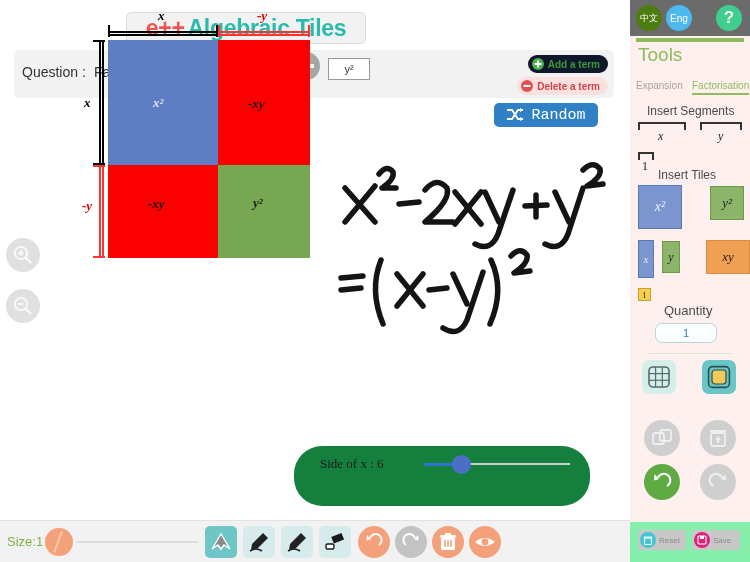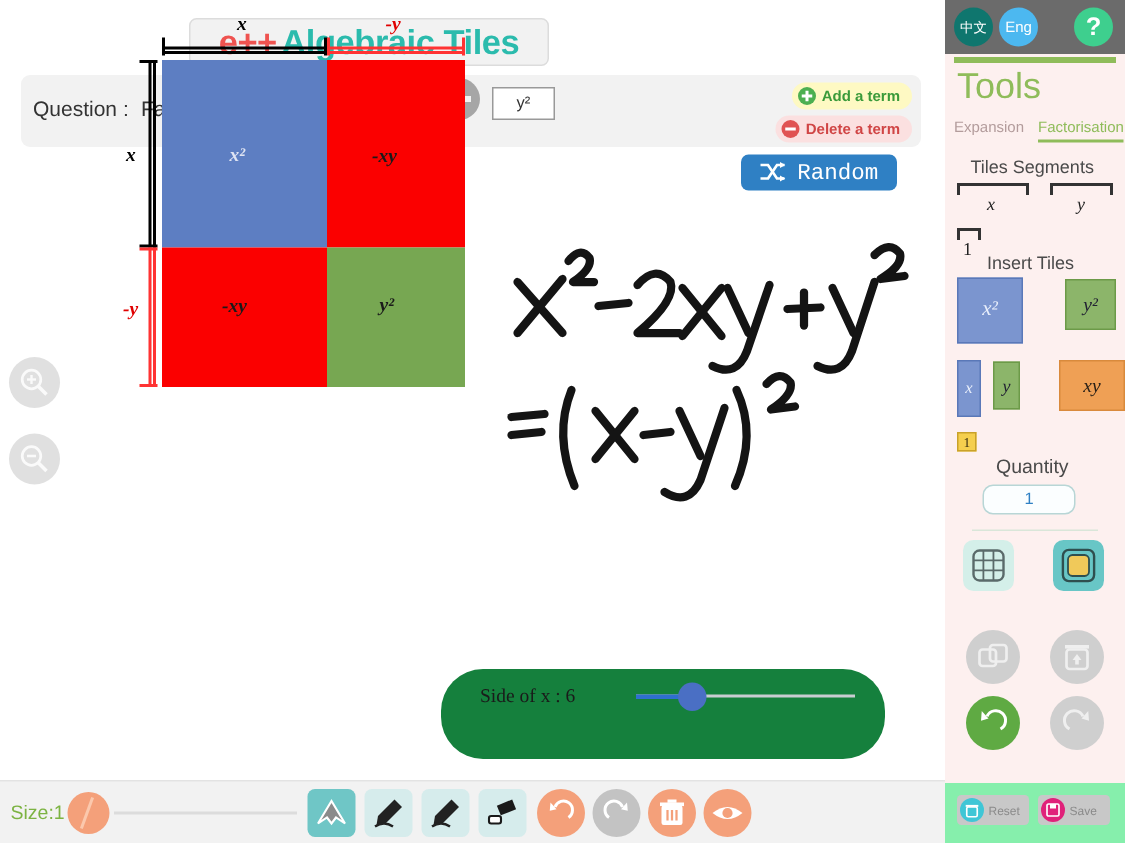--- a/index.html
+++ b/index.html
@@ -48,21 +48,21 @@
   .opcircle .bar { background: #f2f2f2; position: absolute; }
   .op-minus .bar.h { width: 16px; height: 4px; }
   .op-plus .bar.h { width: 16px; height: 4px; }
   .op-plus .bar.v { width: 4px; height: 16px; }
 
   .termpill {
     position: absolute; right: 6px; height: 18px; border-radius: 9px;
     display: flex; align-items: center; padding: 0 8px 0 4px;
     font-size: 10px; font-weight: bold;
   }
-  .pill-add { top: 5px; background: #fef9c3; color: #3a9a3a; }
+  .pill-add { top: 5px; background: #0f172a; color: #3a9a3a; }
   .pill-del { top: 27px; background: #fbe0e0; color: #d04545; }
   .pillicon {
     width: 12px; height: 12px; border-radius: 50%;
     margin-right: 4px; position: relative; flex: none;
   }
   .pill-add .pillicon { background: #4caf50; }
   .pill-del .pillicon { background: #e05252; }
   .pillicon i { position: absolute; background: #fff; left: 50%; top: 50%; transform: translate(-50%,-50%); }
   .pillicon i.h { width: 7px; height: 2px; }
   .pillicon i.v { width: 2px; height: 7px; }
@@ -144,26 +144,26 @@
   .tbtn.circ { border-radius: 50%; }
   .c-orange { background: #f4a07a; }
   .c-gray { background: #c3c3c3; }
 
   
   #sidebar { position: absolute; left: 630px; top: 0; width: 120px; height: 562px; background: #fdf0ef; }
   #sbtop { position: absolute; left: 0; top: 0; width: 120px; height: 36px; background: #6b6b6b; }
   .sbcirc { position: absolute; top: 5px; width: 26px; height: 26px; border-radius: 50%;
             display: flex; align-items: center; justify-content: center;
             font-size: 9px; color: #fff; }
-  .sb-zh { left: 6px; background: #0f766e; line-height: 8px; text-align: center; }
+  .sb-zh { left: 6px; background: #4d7c0f; line-height: 8px; text-align: center; }
   .sb-en { left: 36px; background: #4cb8f0; font-size: 10px; }
   .sb-help { left: 86px; background: #3ecf8e; font-size: 17px; font-weight: bold; }
 
   .greenbar { position: absolute; left: 6px; top: 38px; width: 108px; height: 4px; background: #8fbc5a; }
-  .toolstitle { position: absolute; left: 8px; top: 44px; font-size: 24px; color: #8fbc5a; }
+  .toolstitle { position: absolute; left: 8px; top: 44px; font-size: 19px; color: #8fbc5a; }
   .tabsrow { position: absolute; left: 4px; top: 80px; width: 116px; height: 20px; }
   .tab { position: absolute; top: 0; font-size: 10px; color: #b39c9c; }
   .tab.active { color: #8fbc5a; border-bottom: 2px solid #8fbc5a; padding-bottom: 2px; }
   .tab-exp { left: 2px; }
   .tab-fac { left: 58px; }
 
   .sechead { position: absolute; font-size: 12px; color: #4a4a4a; }
   .sh-seg { left: 17px; top: 104px; }
   .sh-tile { left: 28px; top: 168px; }
 
@@ -465,21 +465,21 @@
     </div>
 
     <div class="greenbar"></div>
     <div class="toolstitle">Tools</div>
 
     <div class="tabsrow">
       <span class="tab tab-exp">Expansion</span>
       <span class="tab tab-fac active">Factorisation</span>
     </div>
 
-    <div class="sechead sh-seg">Tiles Segments</div>
+    <div class="sechead sh-seg">Insert Segments</div>
 
     <div class="segtool" style="left:8px;top:122px;width:48px;height:26px;">
       <div class="seg-line" style="left:0;top:0;width:48px;height:2px;"></div>
       <div class="seg-line" style="left:0;top:0;width:2px;height:8px;"></div>
       <div class="seg-line" style="left:46px;top:0;width:2px;height:8px;"></div>
       <div class="seglabel" style="left:20px;top:7px;">x</div>
     </div>
 
     <div class="segtool" style="left:70px;top:122px;width:42px;height:26px;">
       <div class="seg-line" style="left:0;top:0;width:42px;height:2px;"></div>

